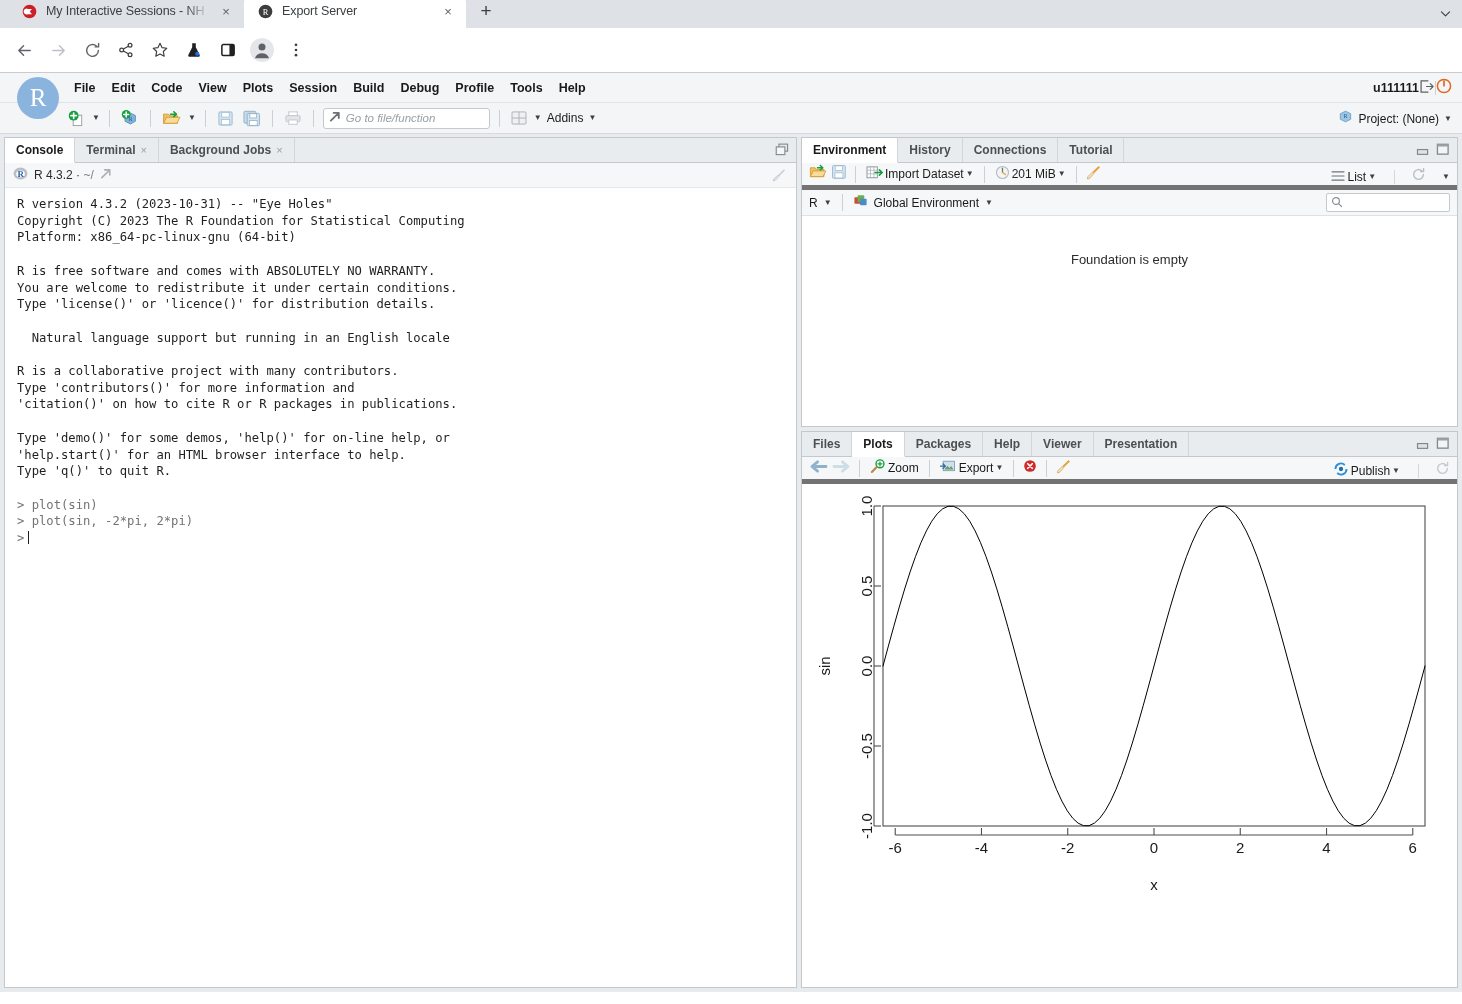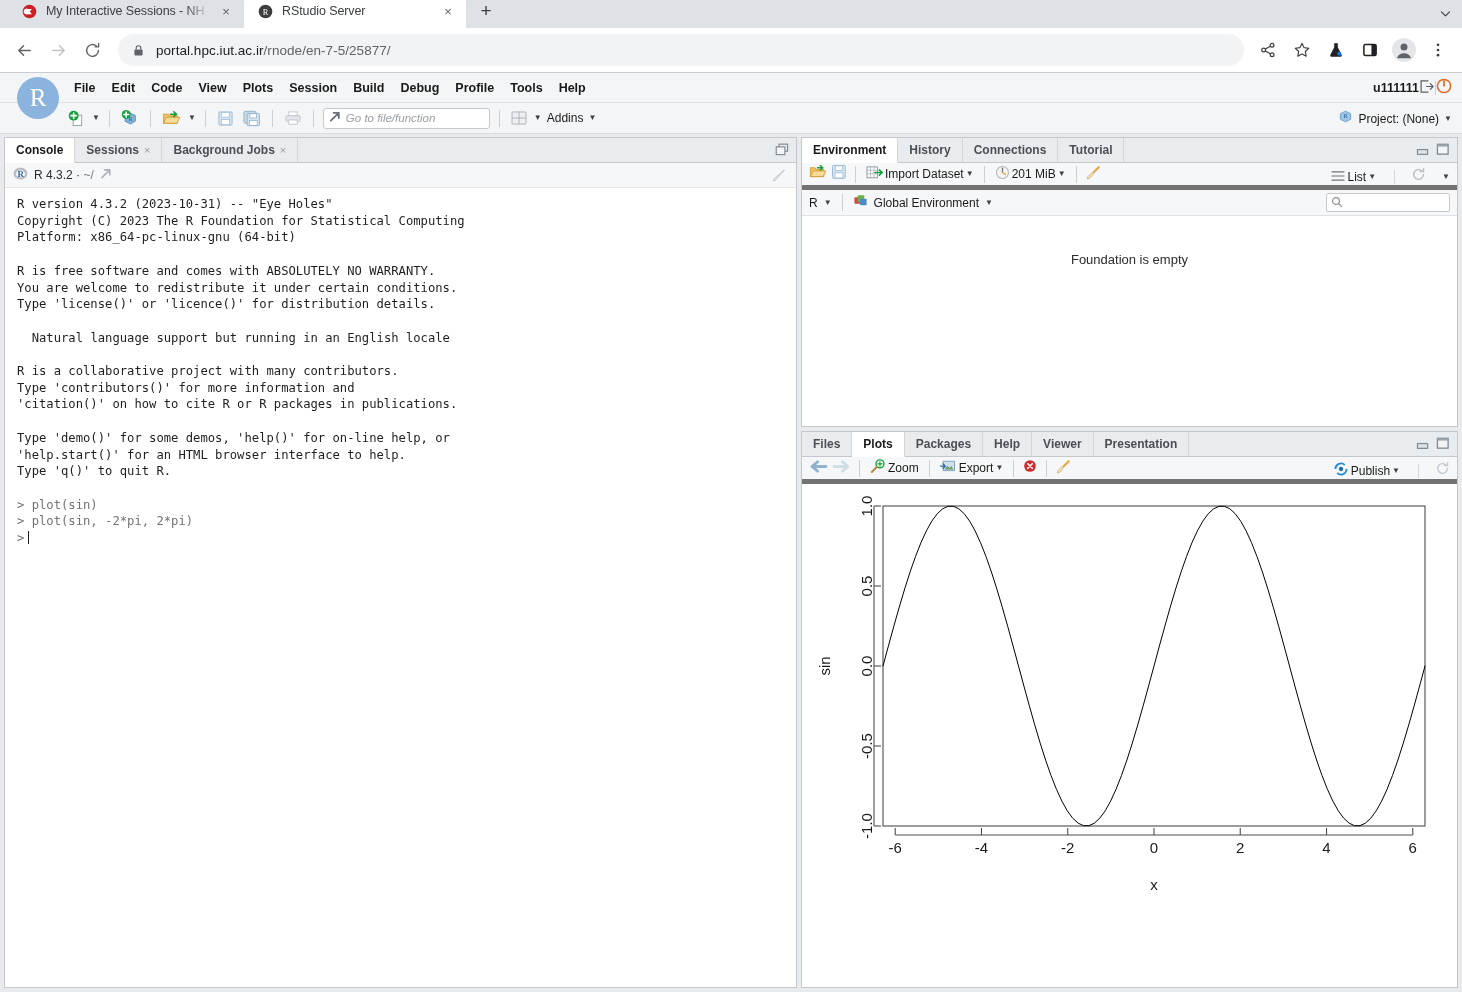--- a/index.html
+++ b/index.html
@@ -233,21 +233,21 @@
       <span class="tab-close">×</span>
     </div>
 
     <div class="tab active">
       <span class="tab-favicon">
         <svg width="15" height="15" viewBox="0 0 16 16">
           <circle cx="8" cy="8" r="7.3" fill="#3d3d3d"></circle>
           <text x="8" y="11.3" text-anchor="middle" font-family="Liberation Serif, serif" font-size="9" fill="#ffffff">R</text>
         </svg>
       </span>
-      <span class="tab-title">RStudio Server</span>
+      <span class="tab-title">Export Server</span>
       <span class="tab-close">×</span>
     </div>
 
     <div id="new-tab-btn">+</div>
 
     <div id="win-controls">
       <span>
         <svg width="13" height="13" viewBox="0 0 16 16">
             <path d="M3 6l5 5 5-5" stroke="#3c4043" stroke-width="1.4" fill="none" stroke-linecap="round" stroke-linejoin="round"></path>
           </svg>
@@ -266,29 +266,20 @@
           <path d="M4 10h12M11 5l5 5-5 5" stroke="#bdc1c6" stroke-width="1.5" fill="none" stroke-linecap="round" stroke-linejoin="round"></path>
         </svg>
     </span>
     <span class="nav-btn">
       <svg width="19" height="19" viewBox="0 0 20 20">
         <path d="M16.2 10a6.2 6.2 0 1 1-1.9-4.5" stroke="#5f6368" stroke-width="1.5" fill="none" stroke-linecap="round"></path>
         <path d="M16.4 2.6v3.6h-3.6" stroke="#5f6368" stroke-width="1.5" fill="none" stroke-linecap="round" stroke-linejoin="round"></path>
       </svg>
     </span>
 
-    <div id="omnibox">
-      <span id="lock-icon">
-        <svg width="13" height="13" viewBox="0 0 14 14">
-          <rect x="2.6" y="6" width="8.8" height="6.4" rx="1.1" fill="#5f6368"></rect>
-          <path d="M4.5 6V4.4a2.5 2.5 0 0 1 5 0V6" stroke="#5f6368" stroke-width="1.3" fill="none"></path>
-        </svg>
-      </span>
-      <span id="url-text"><span>portal.hpc.iut.ac.ir</span><span class="url-path">/rnode/en-7-5/25877/</span></span>
-    </div>
 
     <div id="omni-actions">
       <span class="nav-btn">
         <svg width="18" height="18" viewBox="0 0 20 20">
           <circle cx="14.5" cy="4.8" r="2.1" fill="none" stroke="#3c4043" stroke-width="1.4"></circle>
           <circle cx="5.2" cy="10" r="2.1" fill="none" stroke="#3c4043" stroke-width="1.4"></circle>
           <circle cx="14.5" cy="15.2" r="2.1" fill="none" stroke="#3c4043" stroke-width="1.4"></circle>
           <path d="M7.1 8.9l5.5-3M7.1 11.1l5.5 3" stroke="#3c4043" stroke-width="1.4"></path>
         </svg>
       </span>
@@ -448,21 +439,21 @@
 
   <div id="rs-body">
 
     <div id="left-col">
       <div class="panel" style="flex:1 1 auto;">
         <div class="panel-tabbar">
           <div class="ptab active">
             <span>Console</span>
           </div>
           <div class="ptab">
-            <span>Sessions</span>
+            <span>Terminal</span>
             <span class="ptab-close">×</span>
           </div>
           <div class="ptab">
             <span>Background Jobs</span>
             <span class="ptab-close">×</span>
           </div>
           <div class="panel-ctrls">
             <span>
               <svg width="14" height="13" viewBox="0 0 15 14">
                 <rect x="4.2" y="1.2" width="9.3" height="7.6" fill="#e6e9eb" stroke="#808890" stroke-width="1.2"></rect>

